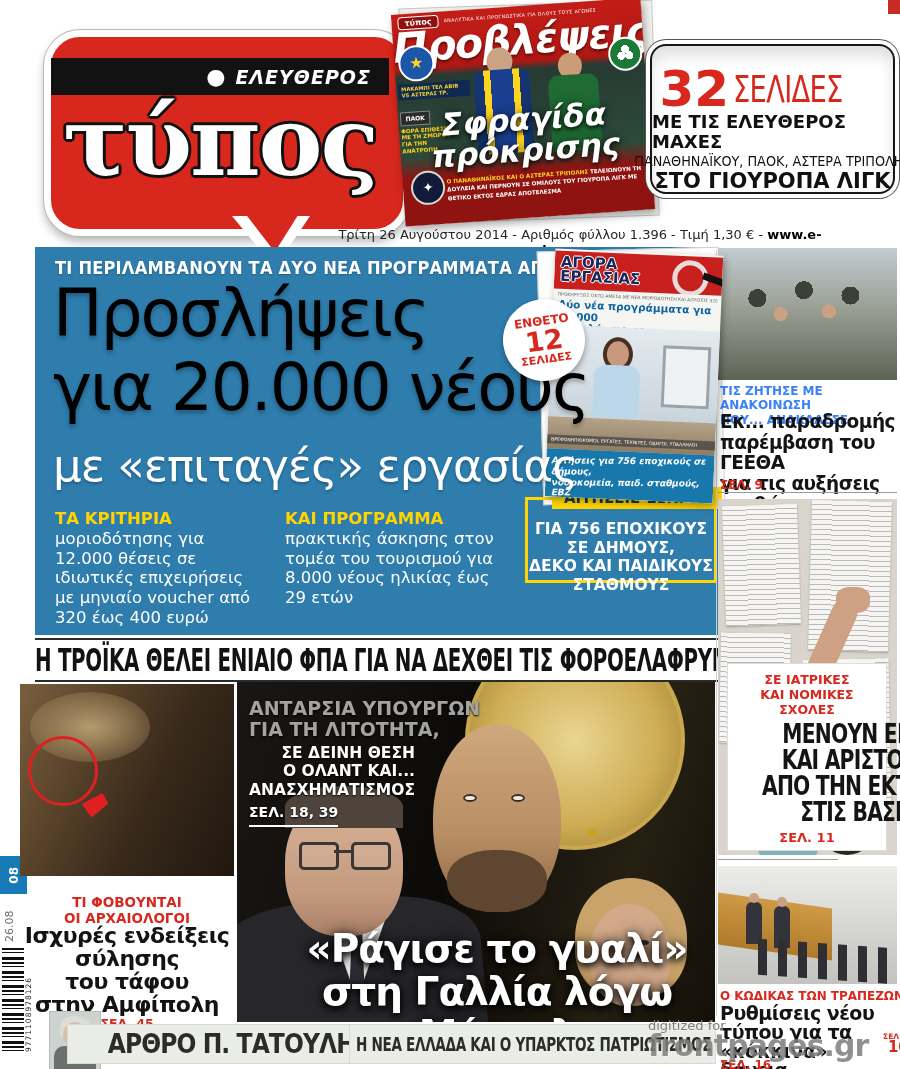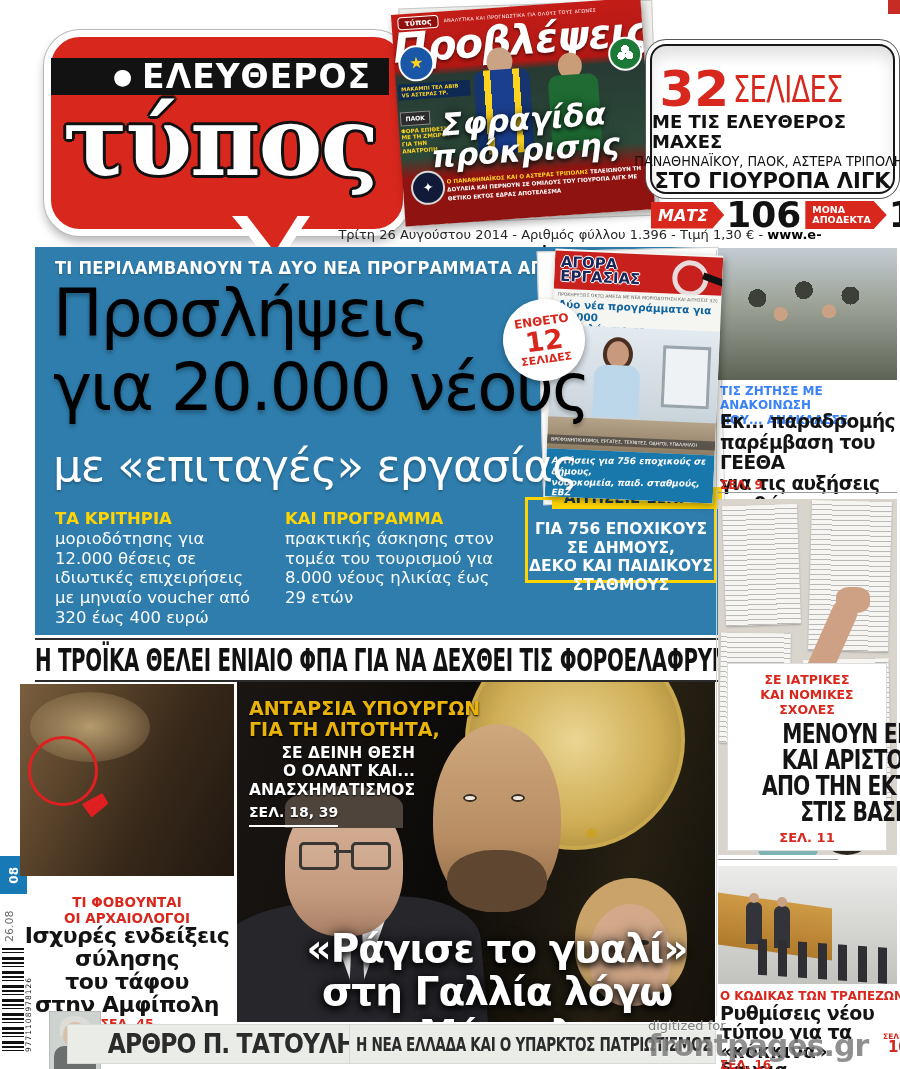--- a/index.html
+++ b/index.html
@@ -10,21 +10,21 @@
   .condc{display:inline-block;white-space:nowrap;transform:scaleX(.8);transform-origin:50% 50%;}
   .vtext{writing-mode:vertical-rl;transform:rotate(180deg);}
   
   .bubble{left:44px;top:30px;width:352px;height:192px;background:#d8271d;border:7px solid #fff;
           border-radius:36px;box-shadow:0 0 0 1px #b9b9b9,0 6px 10px rgba(0,0,0,.28);}
   .tail-w{left:232px;top:216px;width:78px;height:52px;background:#fff;clip-path:polygon(0 0,100% 0,55% 100%);
           filter:drop-shadow(0 3px 2px rgba(0,0,0,.25));}
   .tail-r{left:244px;top:212px;width:56px;height:40px;background:#d8271d;clip-path:polygon(0 0,100% 0,55% 100%);}
   .band{left:51px;top:58px;width:338px;height:37px;background:#121212;display:flex;align-items:center;justify-content:flex-end;padding-right:18px;box-sizing:border-box;}
   .band .bullet{color:#fff;font-size:22px;margin-right:10px;}
-  .band .pre{color:#fff;font-weight:bold;font-size:33px;letter-spacing:1px;}
+  .band .pre{color:#fff;font-style:italic;font-weight:bold;font-size:19px;letter-spacing:1px;}
   .logoword{left:51px;top:92px;width:338px;text-align:center;color:#fff;
             font-family:"DejaVu Serif",serif;font-weight:bold;font-size:96px;line-height:1.05;letter-spacing:-2px;
             text-shadow:-3px 0 #111,3px 0 #111,0 -3px #111,0 3px #111,-2px -2px #111,2px 2px #111,-2px 2px #111,2px -2px #111;}
   
   .mag-back{left:402px;top:4px;width:252px;height:214px;background:#f2f2ef;border:1px solid #c9c9c9;transform:rotate(-2deg);}
   .mag{left:398px;top:6px;width:250px;height:212px;transform:rotate(-4deg);transform-origin:50% 50%;
        background:linear-gradient(180deg,#c41d18 0%,#b01713 26%,#273a33 30%,#2c4a3a 68%,#8f1411 78%,#8f1411 100%);
        box-shadow:2px 4px 8px rgba(0,0,0,.35);overflow:hidden;}
   .mag-toprow{left:6px;top:3px;display:flex;align-items:center;gap:5px;}
   .mag-minilogo{background:#8f100d;color:#fff;font-weight:bold;font-size:8px;padding:1px 6px;border:1px solid #fff;border-radius:4px;}
@@ -149,21 +149,21 @@
   .ho-suit{left:-24px;top:218px;width:270px;height:140px;border-radius:36% 36% 0 0;background:#26262b;transform:rotate(-5deg);}
   .ho-shirt{left:92px;top:238px;width:56px;height:80px;background:#e8e8ea;clip-path:polygon(0 0,100% 0,50% 100%);}
   .ho-tie{left:112px;top:240px;width:16px;height:78px;background:#2d2d34;clip-path:polygon(20% 0,80% 0,100% 100%,0 100%);}
   .ho-head{left:48px;top:112px;width:118px;height:142px;border-radius:48% 48% 44% 44%;
            background:linear-gradient(180deg,#d8b49a 0%,#c49a7e 70%,#a87f66 100%);}
   .ho-hair{left:48px;top:104px;width:118px;height:42px;border-radius:50% 50% 0 0;background:#4e443c;}
   .glasses{left:62px;top:160px;width:92px;height:24px;}
   .glasses .g{position:absolute;width:34px;height:22px;border:3px solid #3a3632;border-radius:5px;background:rgba(255,255,255,.08);}
   .glasses .g2{left:52px;}
   .glasses .bridge{position:absolute;left:35px;top:8px;width:18px;height:3px;background:#3a3632;}
-  .fr-kick-red{left:12px;top:16px;color:#eab308;font-weight:bold;font-size:19px;line-height:1.08;text-shadow:0 1px 2px #000;}
+  .fr-kick-red{left:12px;top:16px;color:#a3a3a3;font-weight:bold;font-size:19px;line-height:1.08;text-shadow:0 1px 2px #000;}
   .fr-kick-white{left:12px;top:62px;color:#fff;font-weight:bold;font-size:15.5px;line-height:1.18;text-shadow:0 1px 2px #000;text-align:right;}
   .fr-page{left:12px;top:122px;color:#fff;font-weight:bold;font-size:14px;border-bottom:2px solid #fff;padding-bottom:5px;text-shadow:0 1px 2px #000;}
   .fr-h{left:48px;top:246px;width:424px;text-align:center;color:#fff;font-weight:bold;font-size:39px;line-height:1.1;
         letter-spacing:-1px;text-shadow:0 3px 7px #000,0 0 14px rgba(0,0,0,.8);z-index:2;}
   
   .vrule{left:716px;top:250px;width:1px;height:766px;background:#cfcfcf;}
   .rc-photo1{left:718px;top:248px;width:179px;height:132px;
      background:linear-gradient(180deg,#c3ccd3 0%,#9aa093 45%,#6f7566 100%);
      background-image:radial-gradient(circle 9px at 22% 38%,#3c4038 0 9px,transparent 9px),
        radial-gradient(circle 9px at 48% 32%,#3c4038 0 9px,transparent 9px),
@@ -276,27 +276,20 @@
   <div class="abs promo">
     <div class="promo-row1">
       <span class="promo-num">32</span>
       <span class="promo-pages">ΣΕΛΙΔΕΣ</span>
     </div>
     <div class="promo-l1">ΜΕ ΤΙΣ ΕΛΕΥΘΕΡΟΣ ΜΑΧΕΣ</div>
     <div class="promo-l2">ΠΑΝΑΘΗΝΑΪΚΟΥ, ΠΑΟΚ, ΑΣΤΕΡΑ ΤΡΙΠΟΛΗΣ</div>
     <div class="promo-l3">ΣΤΟ ΓΙΟΥΡΟΠΑ ΛΙΓΚ</div>
   </div>
 
-  <div class="abs stats">
-    <div class="statbar"></div>
-    <div class="arrowbadge ab1">ΜΑΤΣ</div>
-    <div class="statnum">106</div>
-    <div class="arrowbadge ab2">ΜΟΝΑ<br>ΑΠΟΔΕΚΤΑ</div>
-    <div class="statnum">18</div>
-  </div>
 
   <div class="abs dateline">
     <span>Τρίτη 26 Αυγούστου 2014 - Αριθμός φύλλου 1.396 - Τιμή 1,30 € - </span><b>www.e-typos.com</b>
   </div>
 
   <div class="abs lead">
     <div class="abs lead-kicker">ΤΙ ΠΕΡΙΛΑΜΒΑΝΟΥΝ ΤΑ ΔΥΟ ΝΕΑ ΠΡΟΓΡΑΜΜΑΤΑ ΑΠΑΣΧΟΛΗΣΗΣ</div>
     <div class="abs lead-h1">Προσλήψεις<br>για 20.000 νέους</div>
     <div class="abs lead-h2">με «επιταγές» εργασίας</div>
     <div class="abs badge12">

